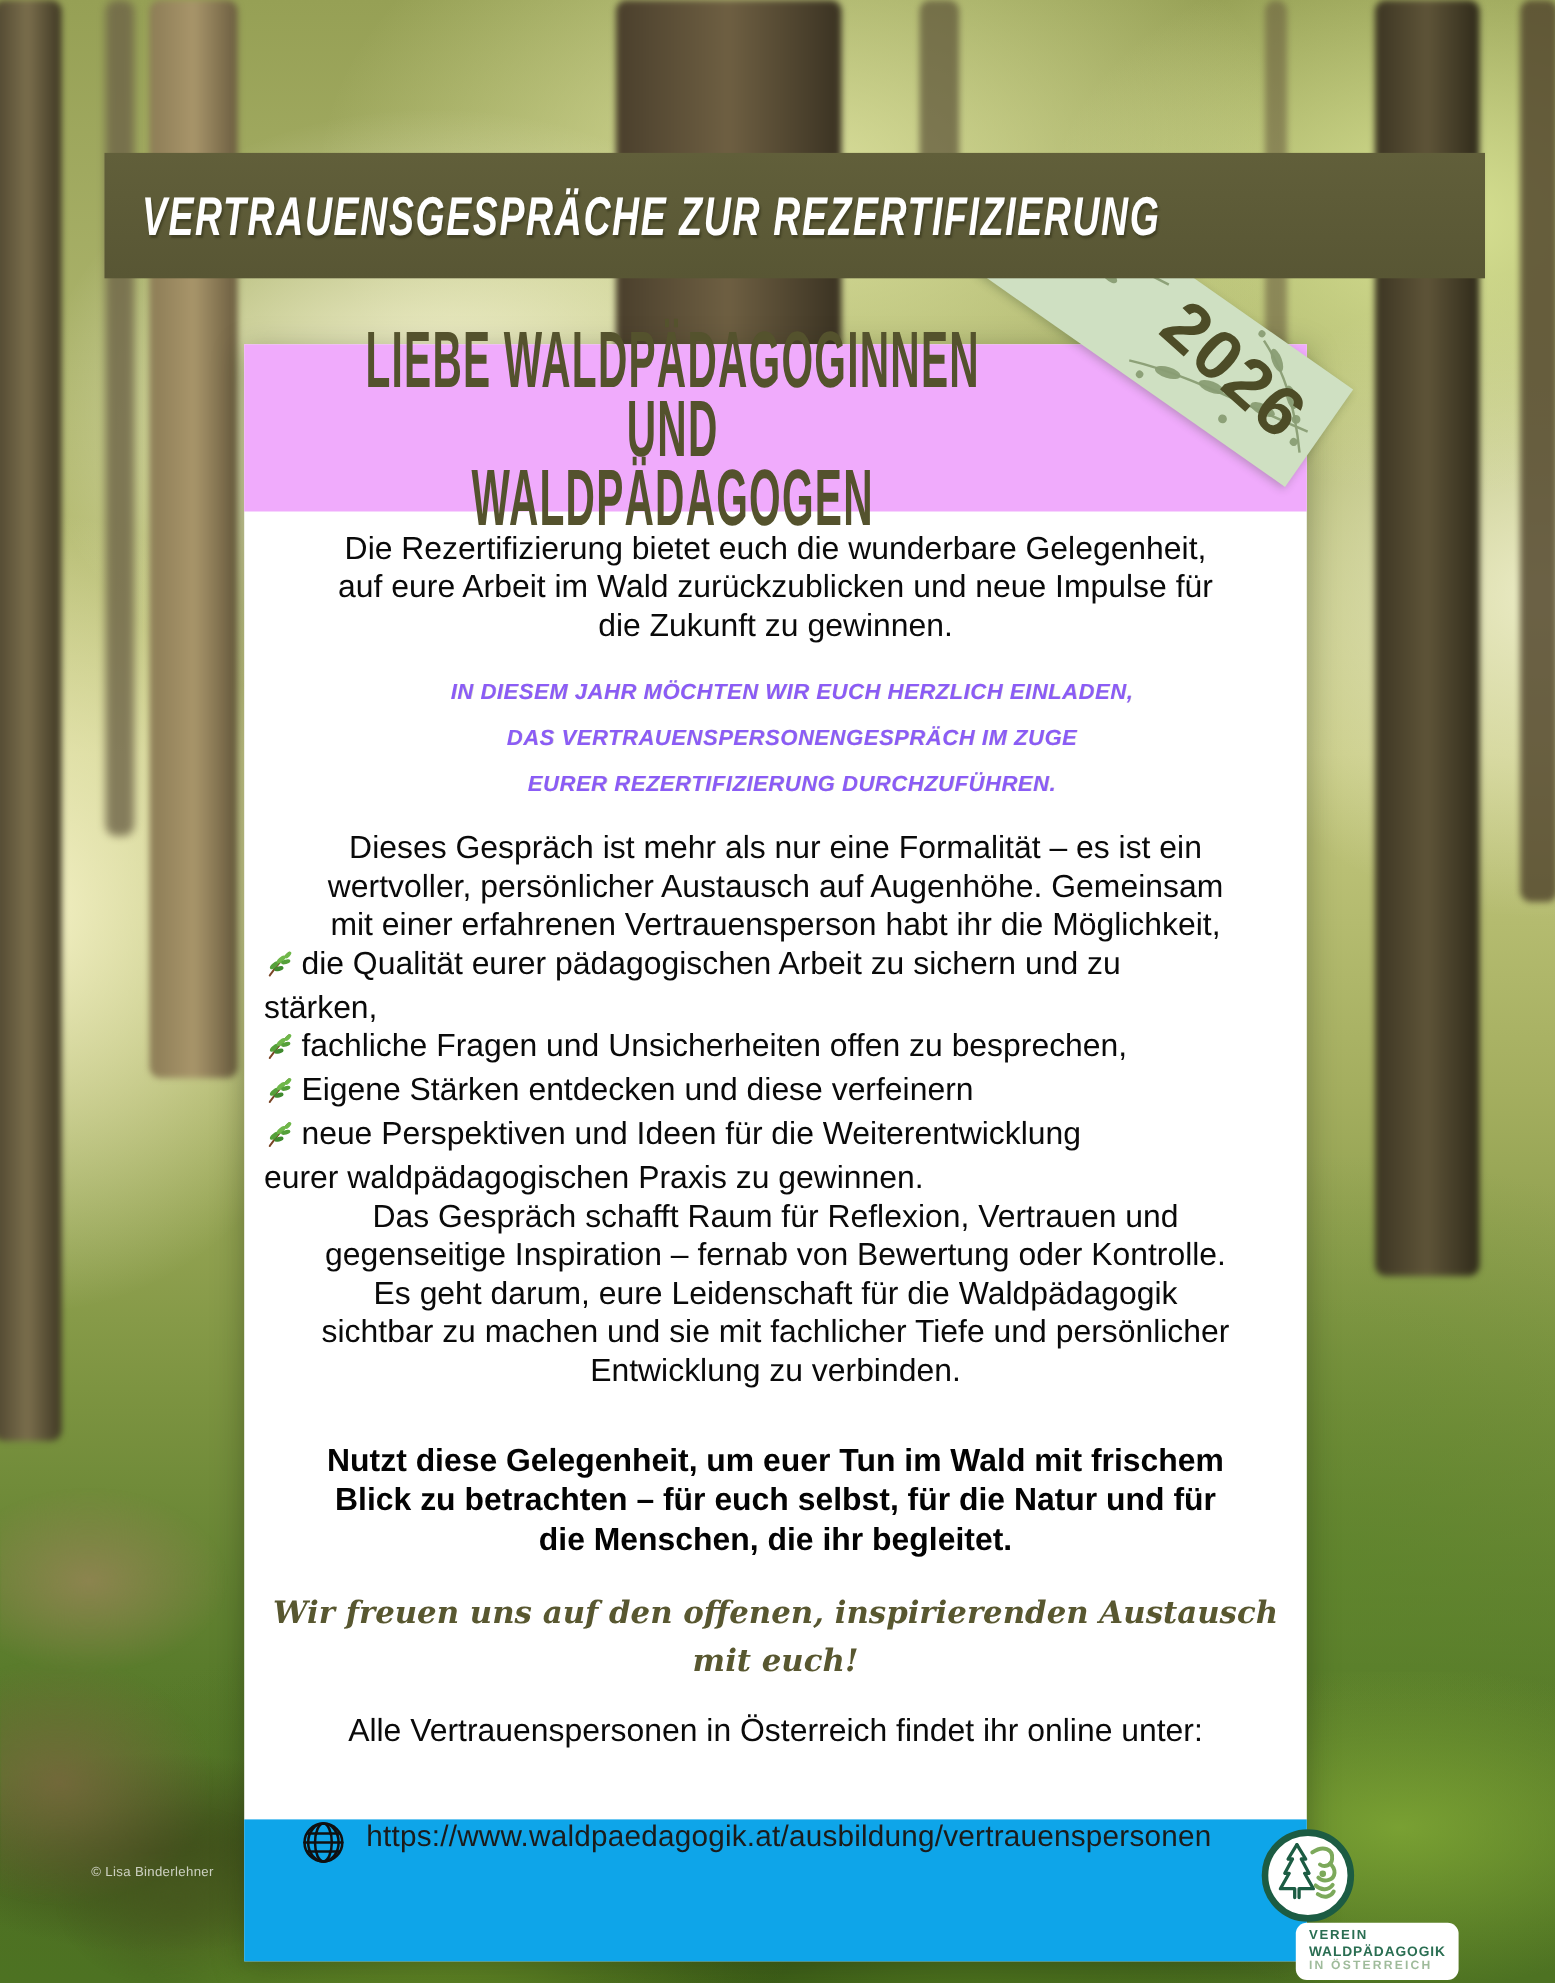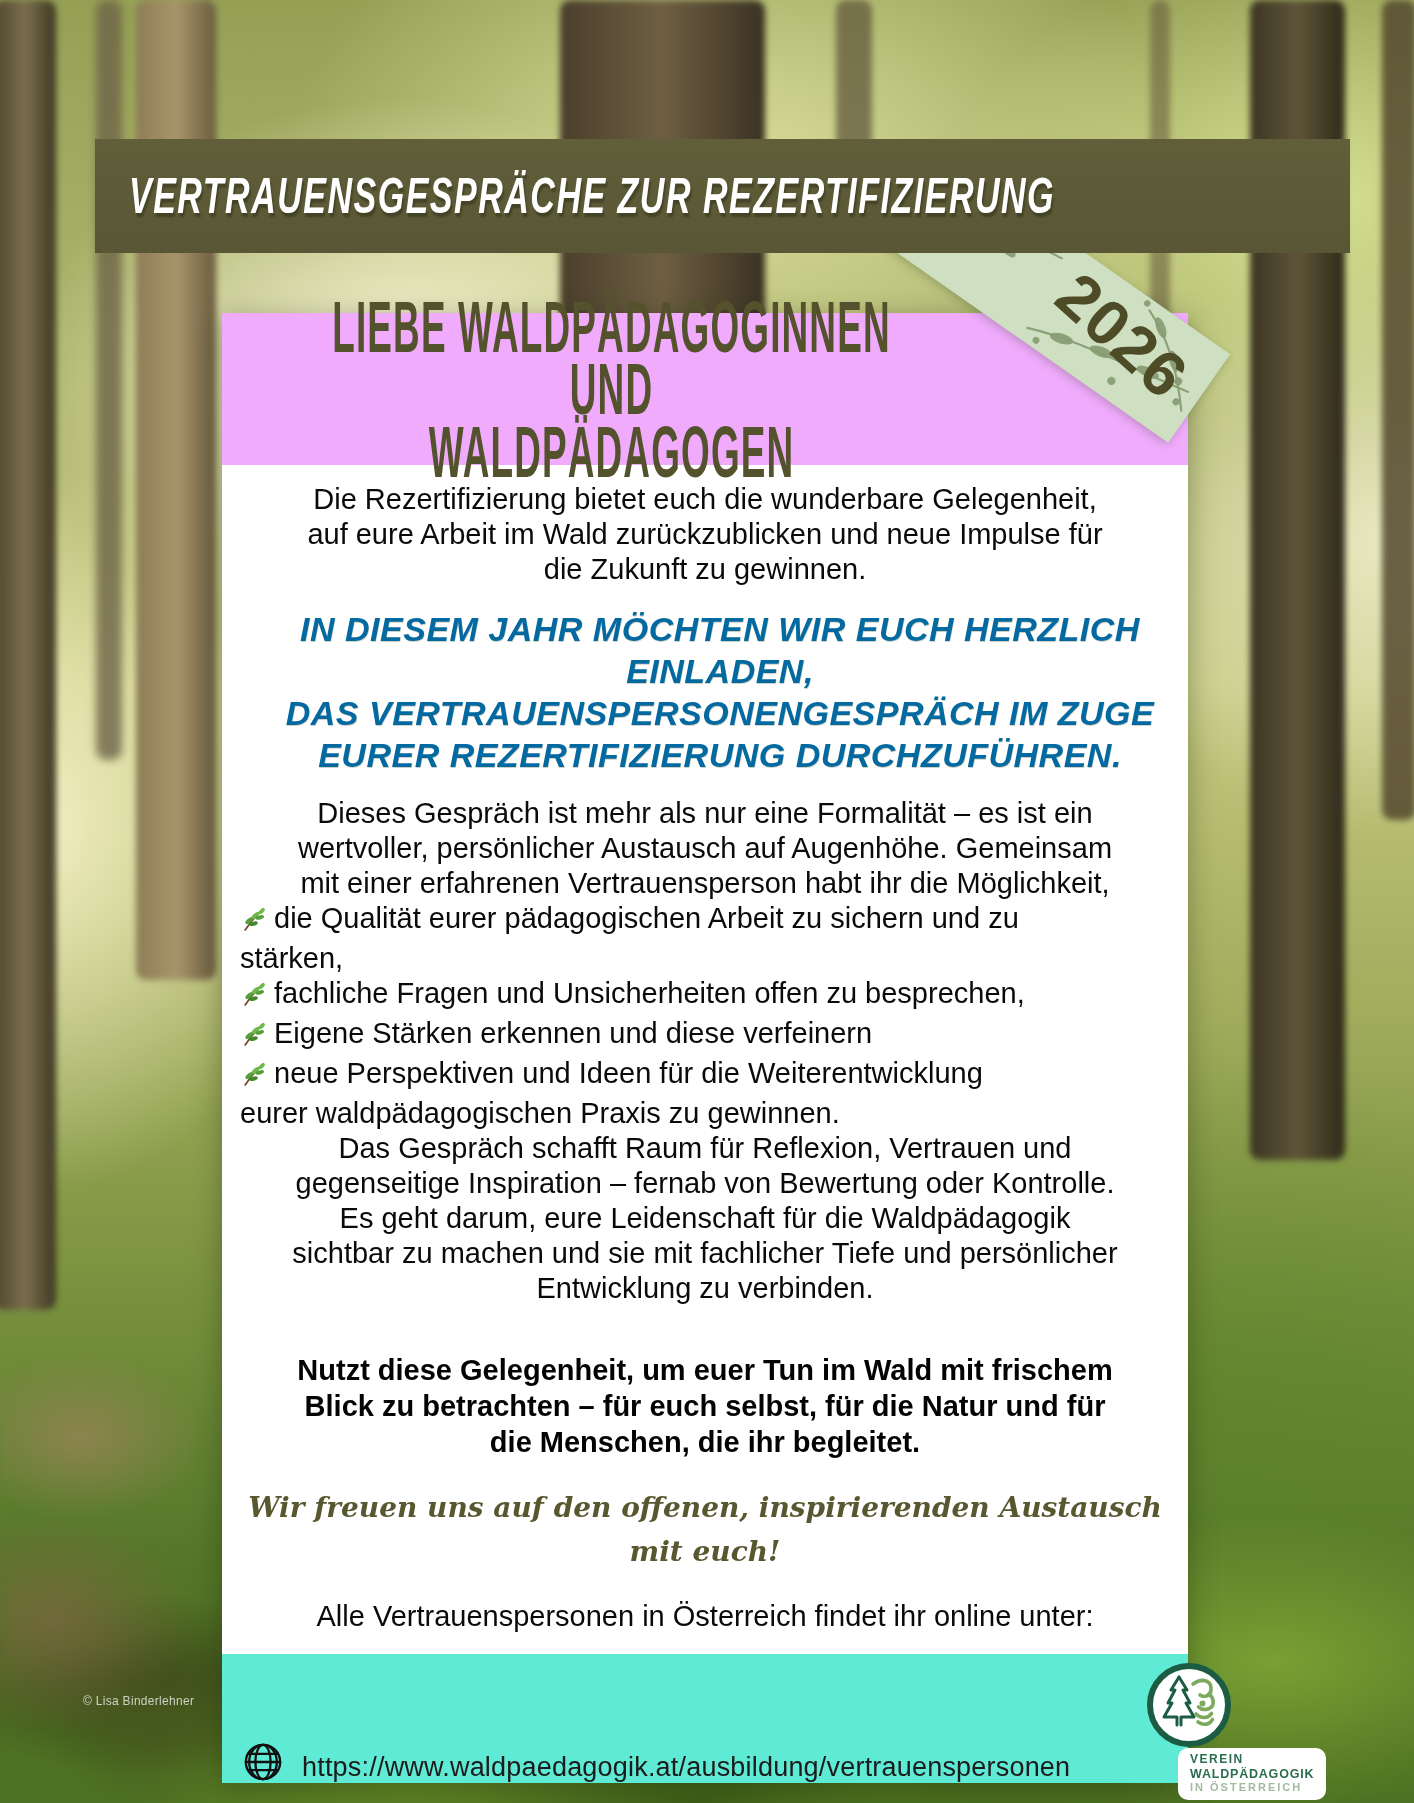--- a/index.html
+++ b/index.html
@@ -54,35 +54,35 @@
 
   
   .card{position:absolute;left:222px;top:313px;width:966px;height:1470px;background:#ffffff;z-index:1;
         box-shadow:0 6px 26px rgba(20,30,10,.35);}
   .card-header{height:152px;background:#f0abfc;display:flex;align-items:center;justify-content:center;}
   .card-header h1{margin:0;width:1340px;margin-left:-187px;text-align:center;color:#54522d;
         font-size:66px;line-height:57px;font-weight:700;letter-spacing:2px;white-space:pre-line;
         transform:scale(.56,1.1);transform-origin:center center;}
   .ptext{margin:0 18px;text-align:center;color:#0a0a0a;font-size:29px;line-height:35px;white-space:pre-line;}
   .intro{margin-top:17px;}
-  .invite{margin-top:21px;text-align:center;color:#0369a1;font-weight:800;font-style:italic;
-          font-size:34px;line-height:42px;letter-spacing:.5px;white-space:pre-line;
+  .invite{margin-top:21px;text-align:center;color:#8b5cf6;font-weight:800;font-style:italic;
+          font-size:20px;line-height:42px;letter-spacing:.5px;white-space:pre-line;
           text-shadow:.5px .5px 0 rgba(70,70,30,.25);padding-left:30px;}
   .p2{margin-top:20px;}
   .bullets{margin-top:0;}
   .bullet{ color:#0a0a0a;font-size:29px;line-height:35px;margin:0 18px;}
   .bullet .leaf{display:inline-block;vertical-align:-5px;margin-right:7px;}
   .bullet-text{white-space:pre-line;}
   .p3{}
   .p4{margin-top:46px;font-weight:700;font-size:29px;line-height:36px;color:#030303;}
   .script{margin-top:26px;text-align:center;color:#585730;font-family:"DejaVu Serif",serif;
           font-style:italic;font-weight:700;font-size:28px;line-height:44px;white-space:pre-line;}
   .online{margin-top:25px;}
-  .card-footer{position:absolute;left:0;right:0;bottom:0;height:129px;background:#5eead4;
-               display:flex;align-items:flex-end;padding-left:20px;box-sizing:border-box;}
+  .card-footer{position:absolute;left:0;right:0;bottom:0;height:129px;background:#0ea5e9;
+               display:flex;align-items:flex-start;padding-left:51px;box-sizing:border-box;}
   .globe{flex:0 0 auto;margin-right:18px;display:flex;}
   .url{font-size:27px;color:#1b1b1b;letter-spacing:.2px;}
 
   
   .logo{position:absolute;left:1146px;top:1662px;z-index:5;}
   .logo-badge{position:absolute;left:32px;top:86px;background:#ffffff;border-radius:10px;
               padding:5px 12px 6px 12px;line-height:1.15;white-space:nowrap;}
   .logo-l1{font-size:12px;font-weight:800;color:#2a6e52;letter-spacing:1.5px;}
   .logo-l2{font-size:12.5px;font-weight:800;color:#2a6e52;letter-spacing:.8px;}
   .logo-l3{font-size:11px;font-weight:700;color:#9fbb9b;letter-spacing:2px;}
@@ -187,21 +187,21 @@
 
   <div class="bullet"><span class="leaf"><svg viewBox="0 0 26 26" width="27" height="27">
               <path d="M5 23 C10 16 14 10 22 3" stroke="#7a4527" stroke-width="1.7" fill="none" stroke-linecap="round"></path>
               <g>
                 <ellipse cx="9" cy="14" rx="4.6" ry="2.1" fill="#55a03a" transform="rotate(-40 9 14)"></ellipse>
                 <ellipse cx="15" cy="9" rx="4.6" ry="2.1" fill="#6fb84a" transform="rotate(-40 15 9)"></ellipse>
                 <ellipse cx="13" cy="17" rx="4.2" ry="2" fill="#3f8a2e" transform="rotate(-15 13 17)"></ellipse>
                 <ellipse cx="19" cy="11" rx="4.2" ry="2" fill="#55a03a" transform="rotate(-15 19 11)"></ellipse>
                 <ellipse cx="21" cy="5" rx="3.6" ry="1.8" fill="#6fb84a" transform="rotate(-45 21 5)"></ellipse>
               </g>
-            </svg></span><span class="bullet-text">Eigene Stärken erkennen und diese verfeinern</span></div>
+            </svg></span><span class="bullet-text">Eigene Stärken entdecken und diese verfeinern</span></div>
 
   <div class="bullet"><span class="leaf"><svg viewBox="0 0 26 26" width="27" height="27">
               <path d="M5 23 C10 16 14 10 22 3" stroke="#7a4527" stroke-width="1.7" fill="none" stroke-linecap="round"></path>
               <g>
                 <ellipse cx="9" cy="14" rx="4.6" ry="2.1" fill="#55a03a" transform="rotate(-40 9 14)"></ellipse>
                 <ellipse cx="15" cy="9" rx="4.6" ry="2.1" fill="#6fb84a" transform="rotate(-40 15 9)"></ellipse>
                 <ellipse cx="13" cy="17" rx="4.2" ry="2" fill="#3f8a2e" transform="rotate(-15 13 17)"></ellipse>
                 <ellipse cx="19" cy="11" rx="4.2" ry="2" fill="#55a03a" transform="rotate(-15 19 11)"></ellipse>
                 <ellipse cx="21" cy="5" rx="3.6" ry="1.8" fill="#6fb84a" transform="rotate(-45 21 5)"></ellipse>
               </g>

